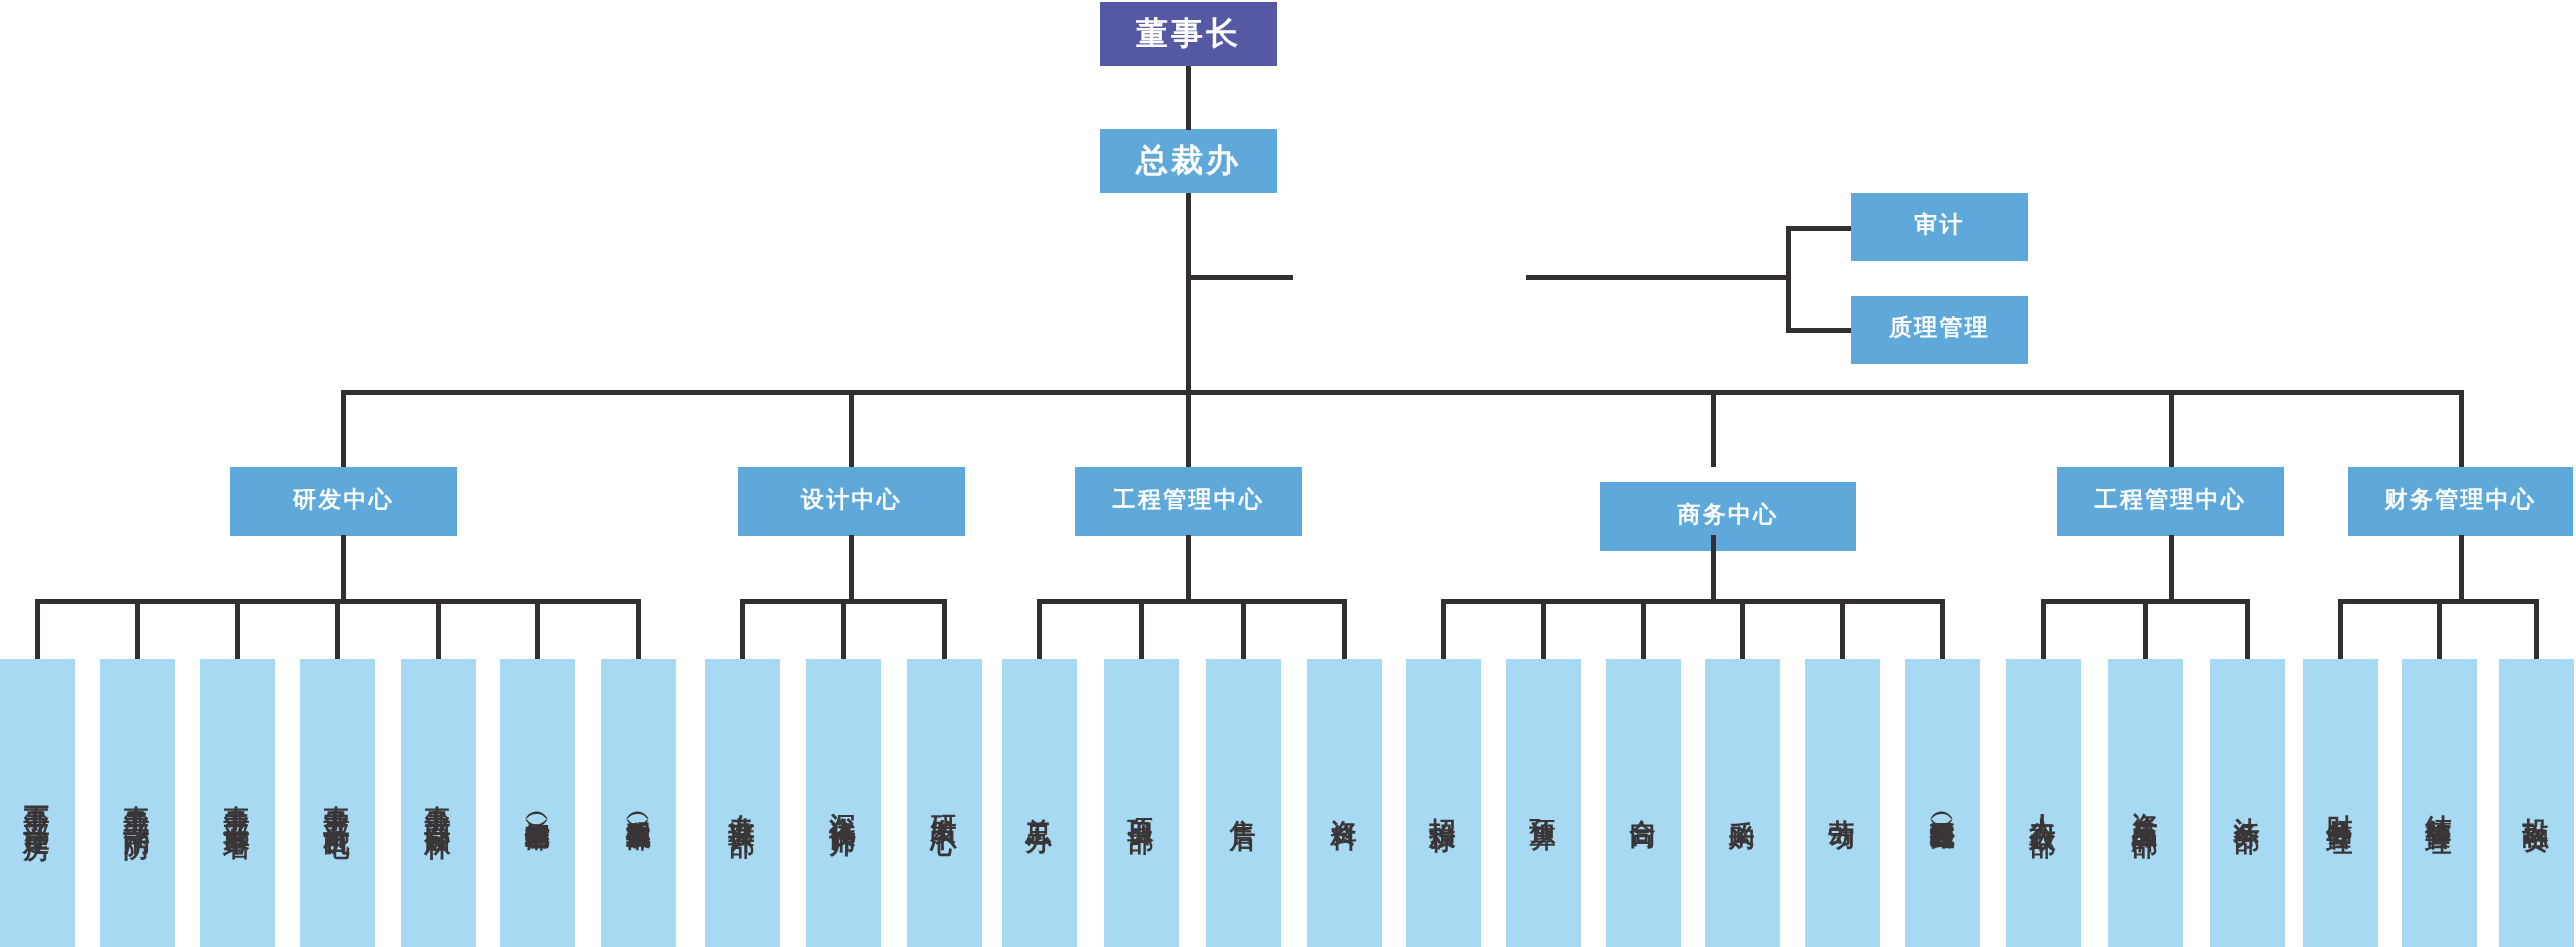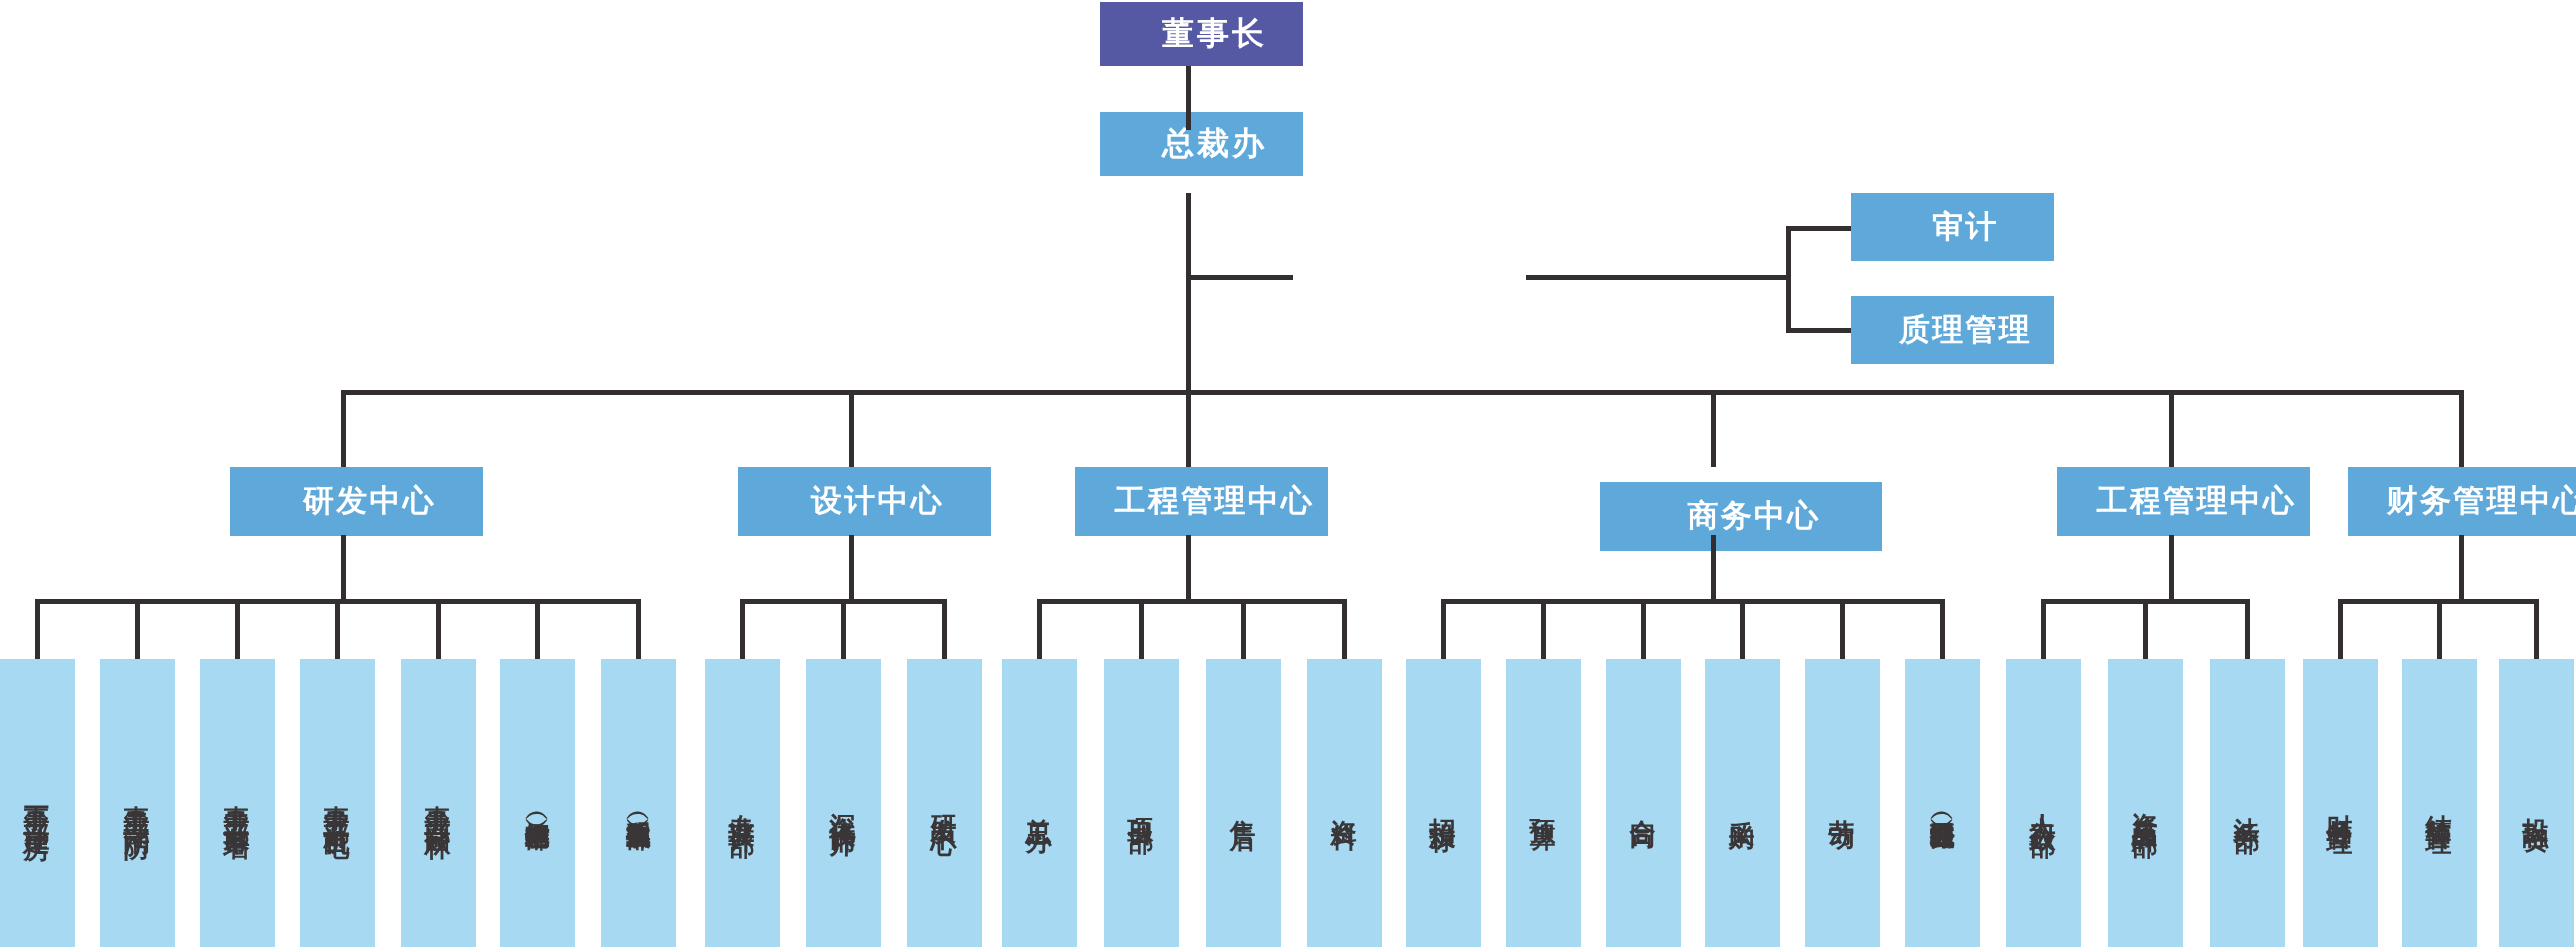--- a/index.html
+++ b/index.html
@@ -16,26 +16,25 @@
     background:#ffffff;
     overflow:hidden;
     font-family:"Liberation Sans","DejaVu Sans",sans-serif;
   }
   .box{
     position:absolute;
     display:flex;align-items:center;justify-content:center;
     color:#ffffff;font-weight:bold;
     text-align:left;
     line-height:1.1;
-    padding-left:26px;
   }
   .box.purple{background:var(--purple);}
   .box.blue{background:var(--blue);}
   .lvl1{font-size:32px;letter-spacing:3px;}
-  .lvl2{font-size:31px;letter-spacing:2.3px;}
+  .lvl2{font-size:23px;letter-spacing:2.3px;font-family:Liberation Mono, monospace;}
   .leaf{
     position:absolute;
     top:659px;height:289px;width:75px;
     background:var(--light-blue);
     color:var(--leaf-text);
     writing-mode:vertical-rl;
     text-orientation:mixed;
     display:flex;align-items:center;justify-content:center;
     font-size:26px;font-weight:bold;letter-spacing:4.6px;
     overflow:hidden;
@@ -45,21 +44,21 @@
   .line.h{height:4.6px;}
   .line.v{width:4.6px;}
 </style>
 </head>
 <body>
 
 <div id="canvas">
 
   <div class="box purple lvl1" style="left:1100px;top:1.5px;width:177px;height:64px">董事长</div>
 
-  <div class="box blue lvl1" style="left:1100px;top:112px;width:177px;height:64px">总裁办</div>
+  <div class="box blue lvl1" style="left:1100px;top:129px;width:177px;height:64px">总裁办</div>
 
 
   <div class="box blue lvl2" style="left:1851px;top:193px;width:177px;height:68px">审计</div>
 
   <div class="box blue lvl2" style="left:1851px;top:296px;width:177px;height:68px">质理管理</div>
 
   <div class="box blue lvl2" style="left:230px;top:467px;width:227px;height:69px">研发中心</div>
   <div class="box blue lvl2" style="left:1075px;top:467px;width:227px;height:69px">工程管理中心</div>
   <div class="box blue lvl2" style="left:738px;top:467px;width:227px;height:69px">设计中心</div>
   <div class="box blue lvl2" style="left:1600px;top:482px;width:256px;height:69px">商务中心</div>

